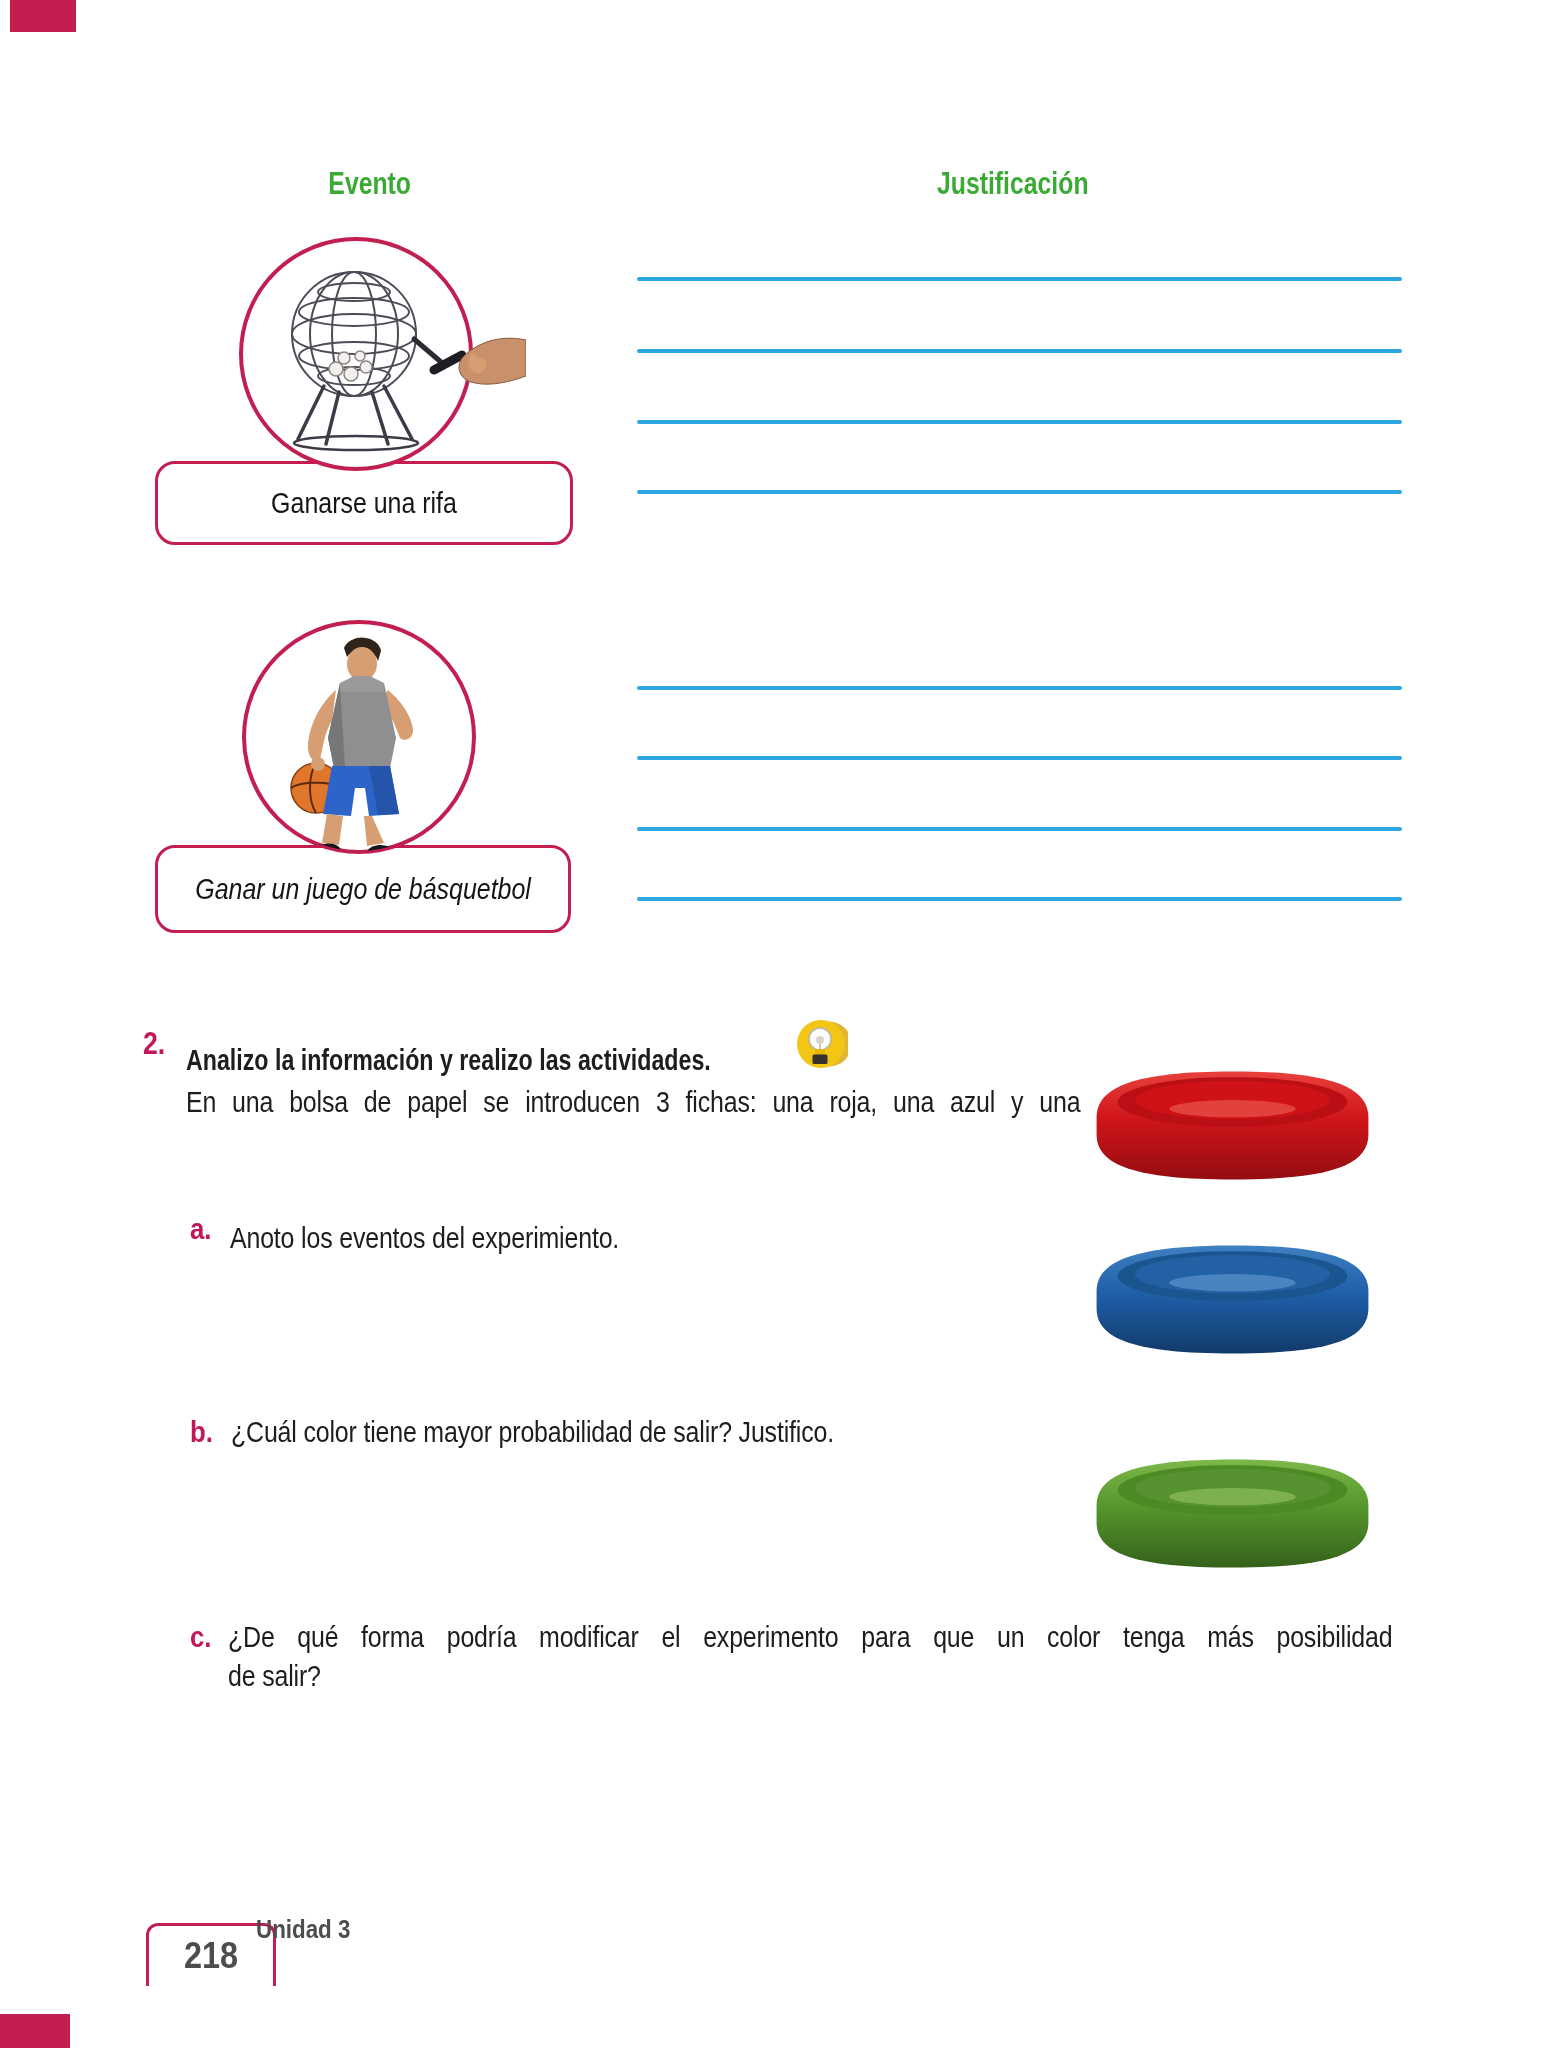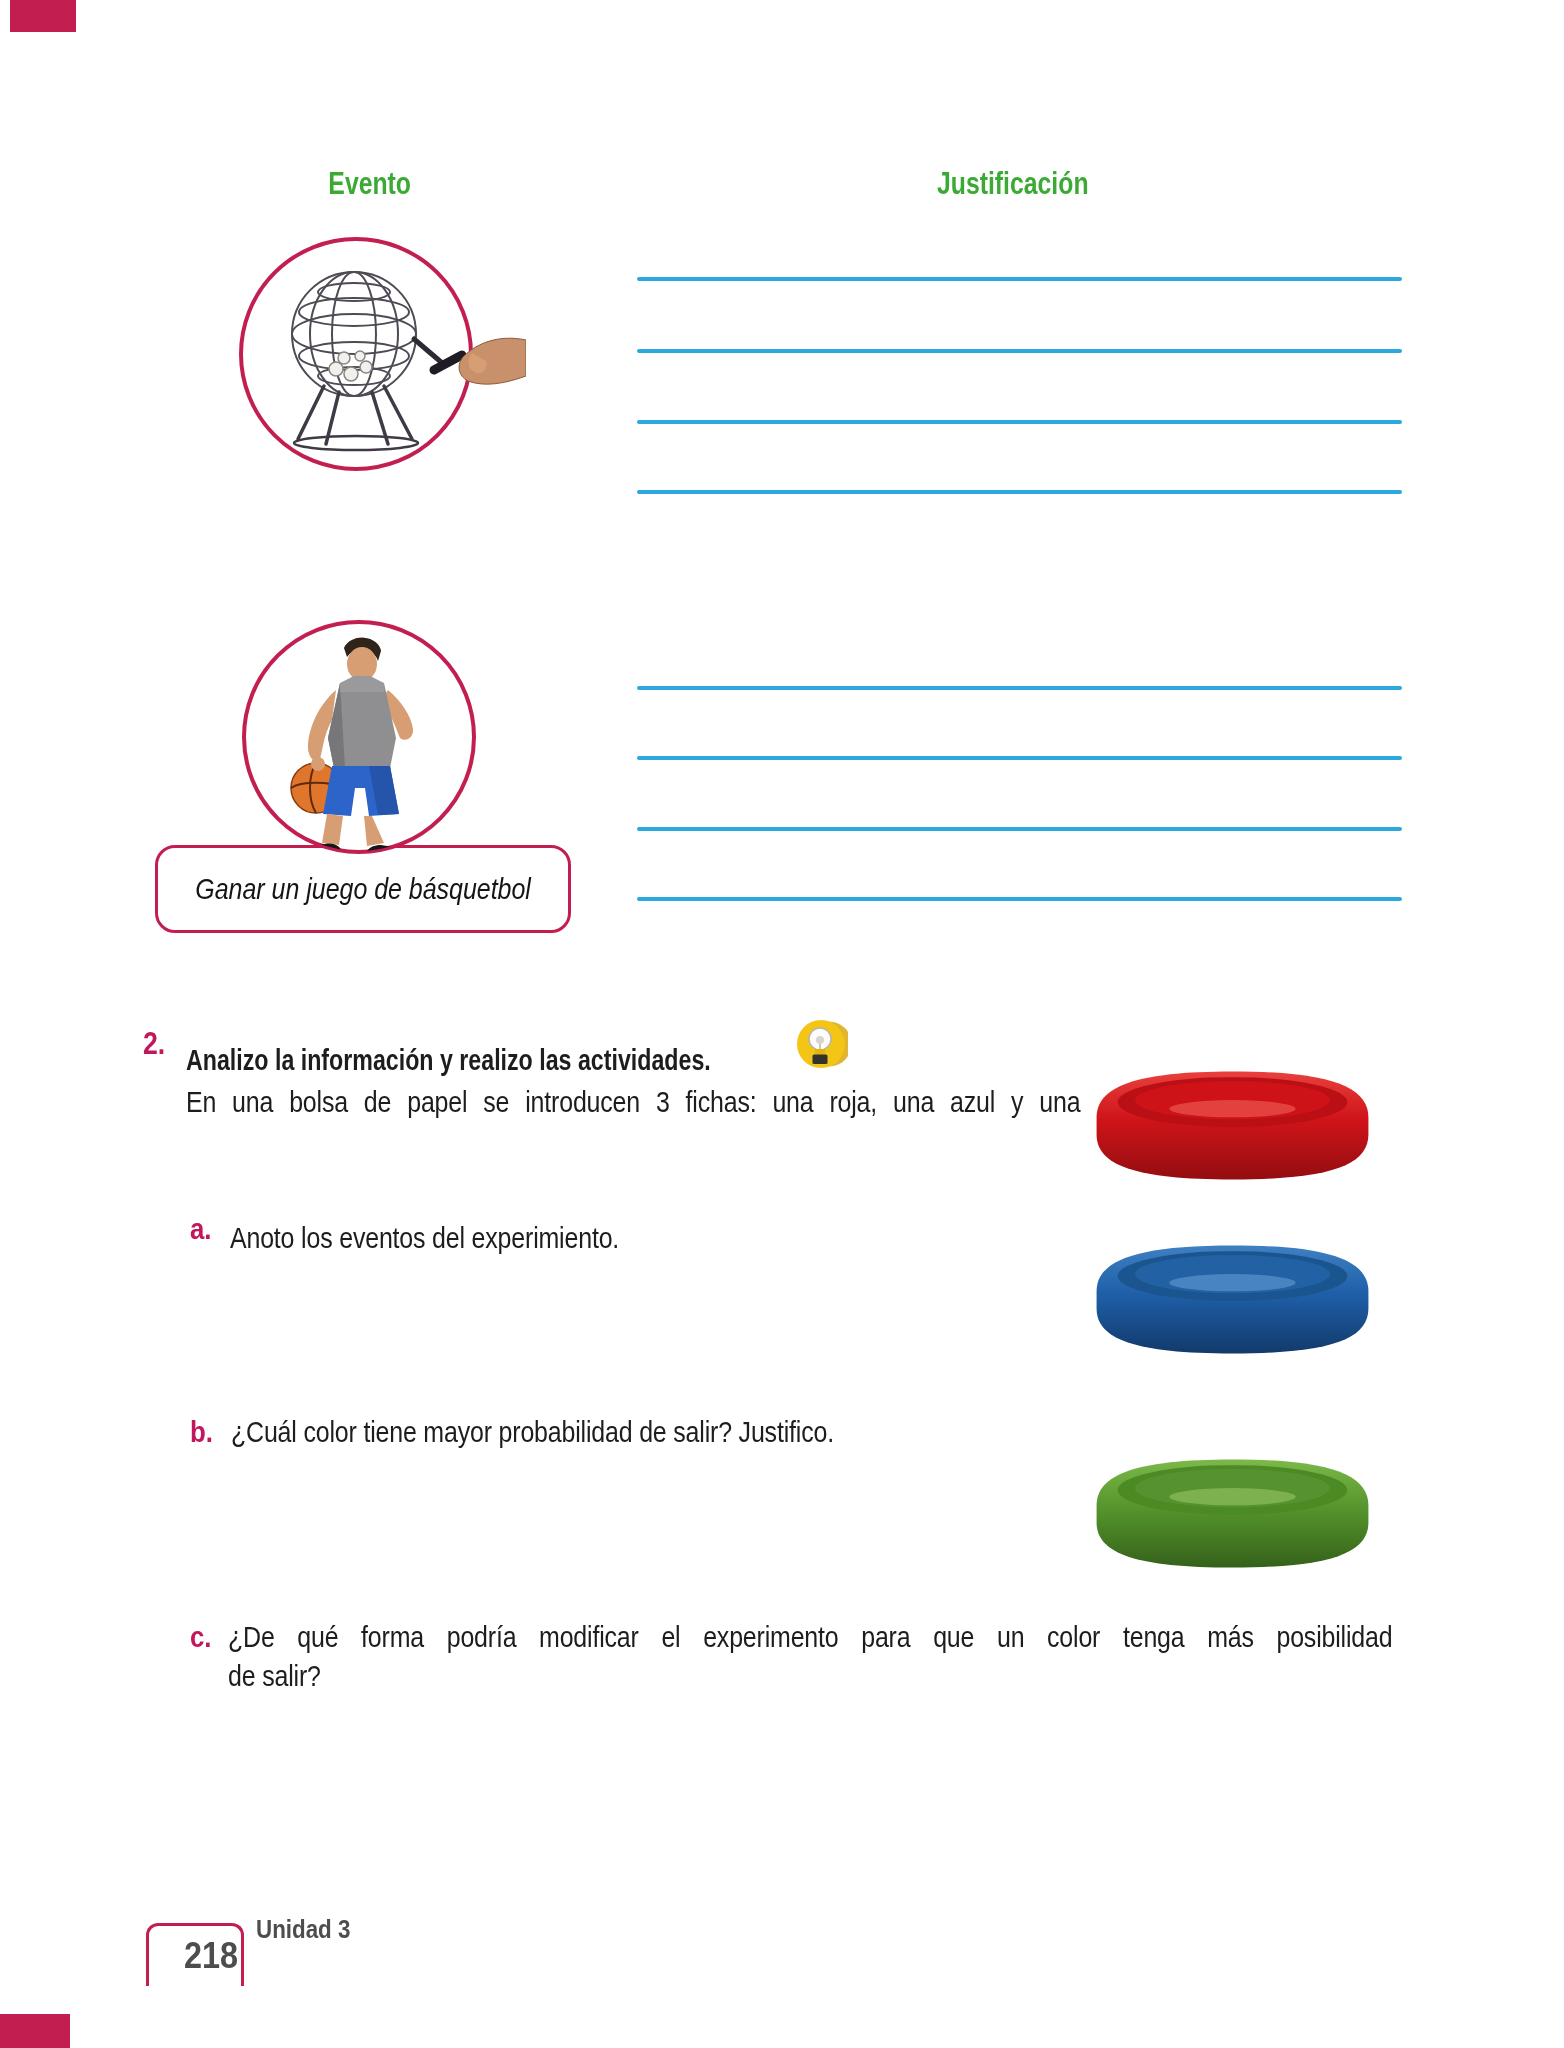--- a/index.html
+++ b/index.html
@@ -16,21 +16,21 @@
   .col-header .cx-c{transform:scaleX(.8);}
   .tab{background:var(--crimson);}
   .ans-line{height:4px;background:var(--blue);border-radius:2px;}
   .caption-box{border:3px solid var(--crimson);border-radius:20px;display:flex;
                align-items:center;justify-content:center;font-size:29px;color:#151515;}
   .body-text{font-size:29px;letter-spacing:-.2px;}
   .bold{font-weight:bold;margin-top:18px;}
   .item-label{color:var(--label);font-weight:bold;font-size:30px;}
   .just{ text-align:justify;text-align-last:justify;transform:scaleX(.86);transform-origin:0 50%;}
   .footer-box{border:3px solid var(--crimson);border-bottom:none;border-radius:12px 12px 0 0;
-              display:flex;align-items:center;justify-content:flex-end;}
+              display:flex;align-items:center;justify-content:flex-start;padding-left:32px;}
 </style>
 </head>
 <body>
 
 <div class="page">
 
   <div class="abs tab" style="left:10px;top:0;width:66px;height:32px;"></div>
   <div class="abs tab" style="left:0;top:2014px;width:70px;height:34px;"></div>
 
   <div class="abs col-header" style="left:255px;top:166px;width:230px;">
@@ -43,20 +43,23 @@
   <div class="abs ans-line" style="left:637px;top:277px;width:765px;"></div>
   <div class="abs ans-line" style="left:637px;top:349px;width:765px;"></div>
   <div class="abs ans-line" style="left:637px;top:420px;width:765px;"></div>
   <div class="abs ans-line" style="left:637px;top:490px;width:765px;"></div>
 
   <div class="abs ans-line" style="left:637px;top:686px;width:765px;"></div>
   <div class="abs ans-line" style="left:637px;top:756px;width:765px;"></div>
   <div class="abs ans-line" style="left:637px;top:827px;width:765px;"></div>
   <div class="abs ans-line" style="left:637px;top:897px;width:765px;"></div>
 
+  <div class="abs caption-box" style="left:155px;top:461px;width:412px;height:78px;">
+    <span class="cx-c">Ganarse una rifa</span>
+  </div>
   <div class="abs caption-box" style="left:155px;top:845px;width:410px;height:82px;font-style:italic;">
     <span class="cx-c">Ganar un juego de básquetbol</span>
   </div>
 
   <svg class="abs" style="left:236px;top:234px;" width="290" height="246" viewBox="0 0 290 246">
     <defs>
         <clipPath id="cageClip">
           <circle cx="120" cy="120" r="113"></circle>
         </clipPath>
       </defs>

